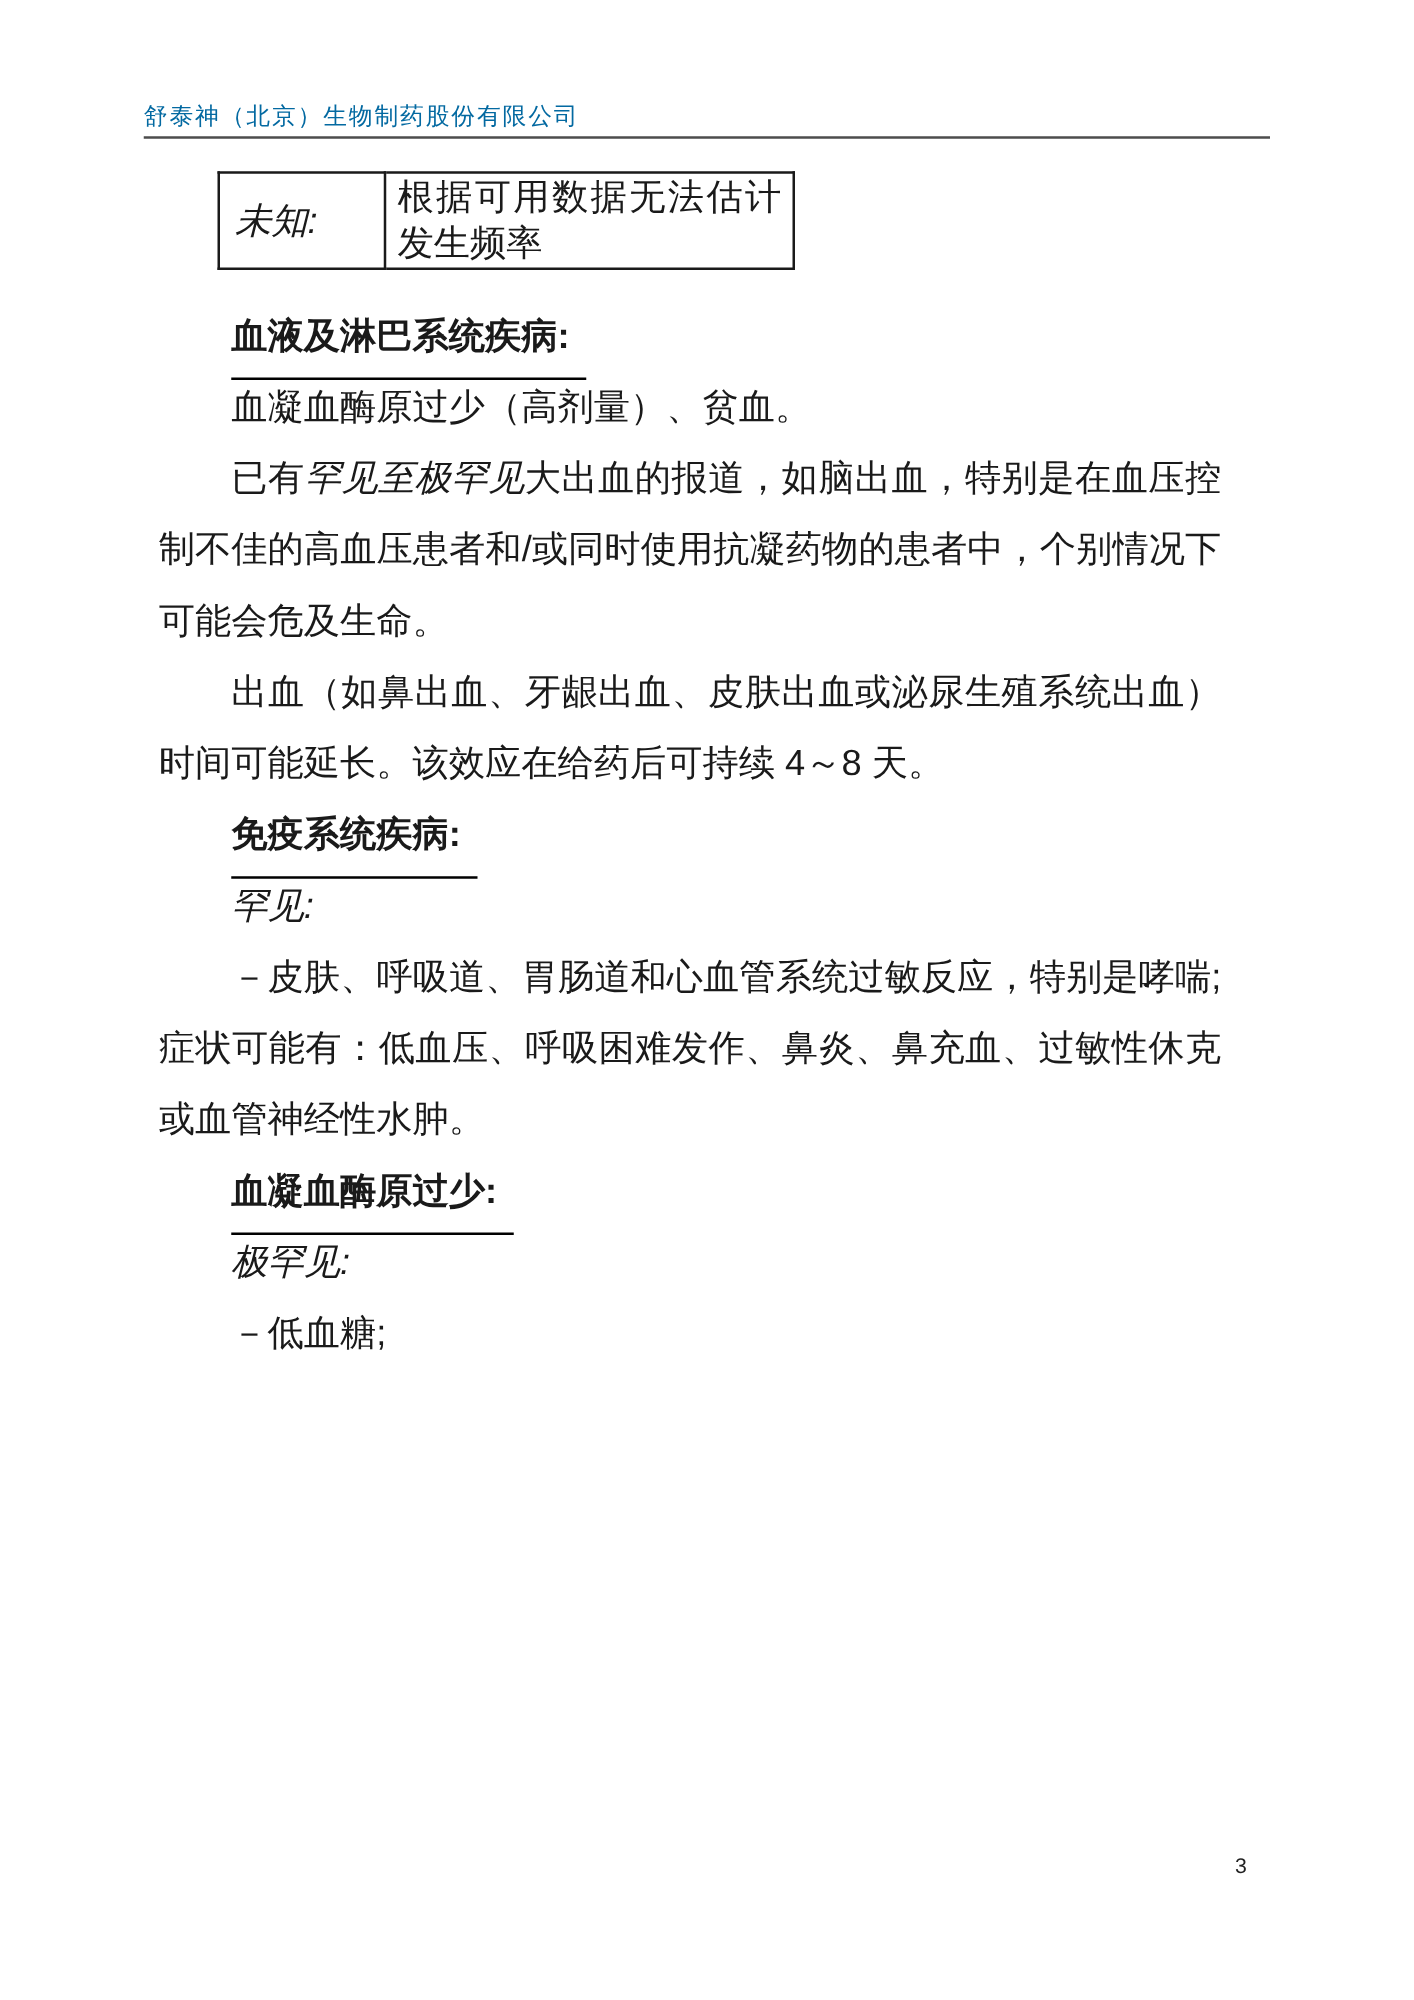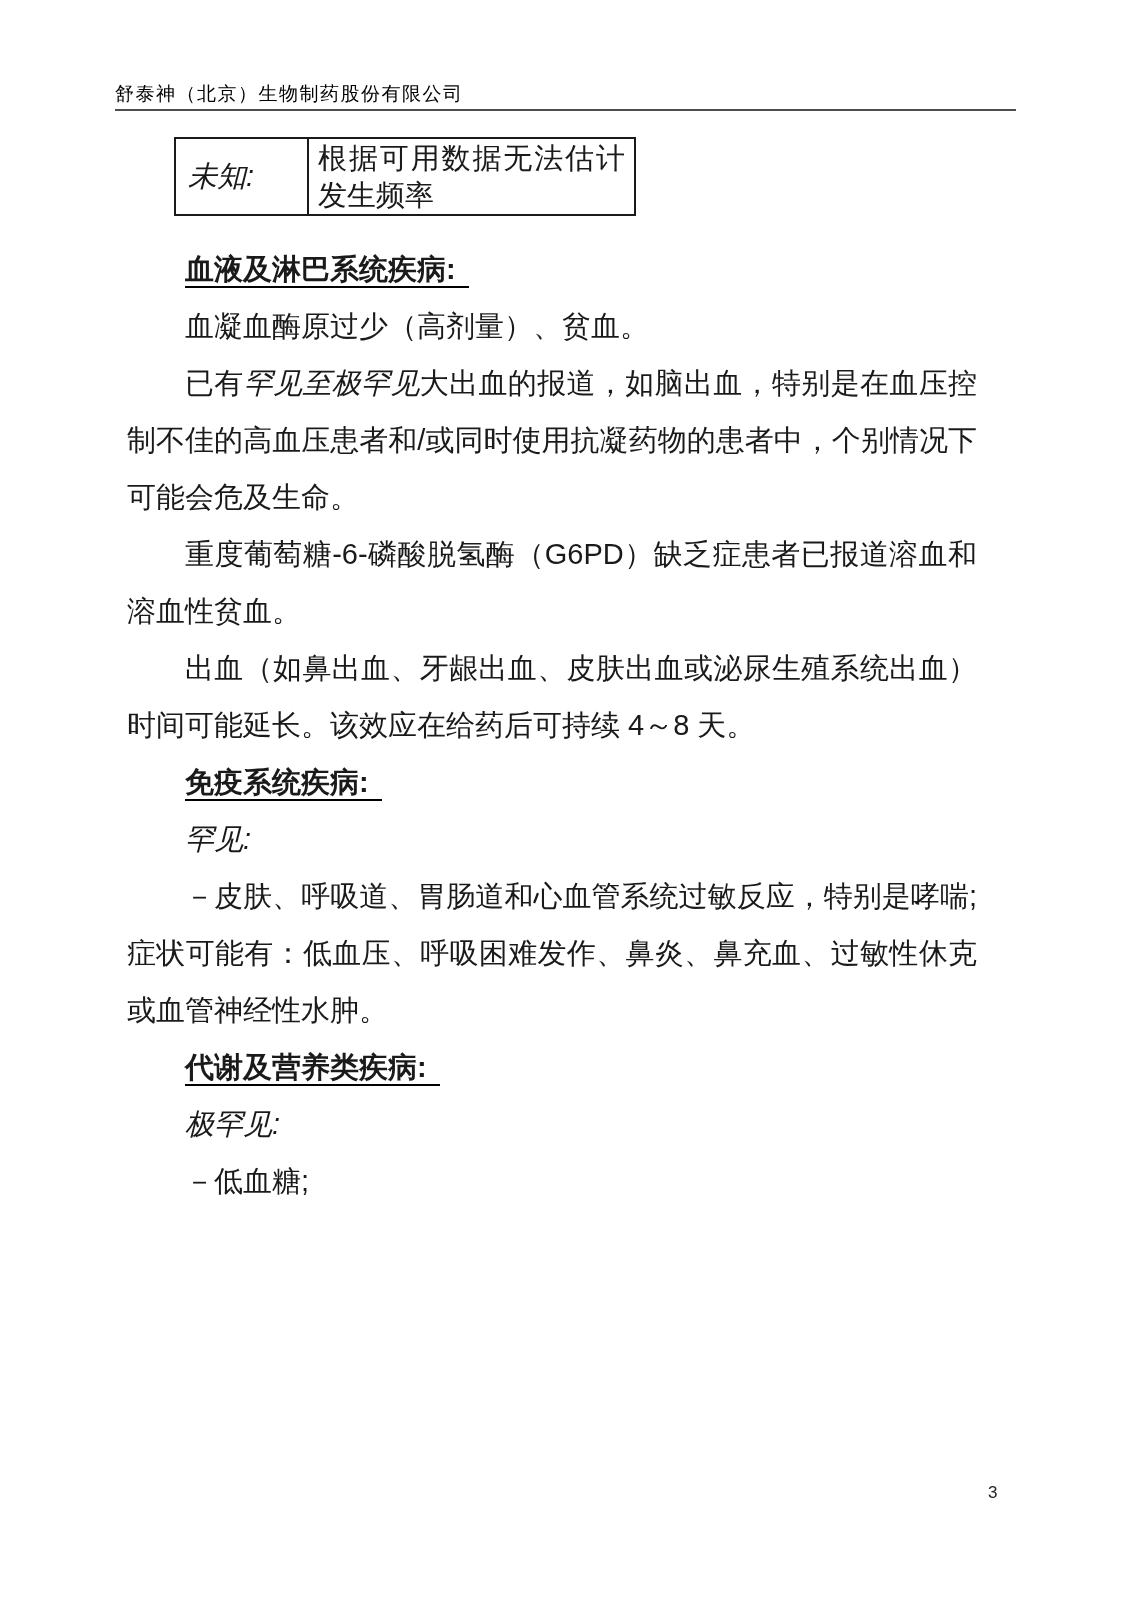--- a/index.html
+++ b/index.html
@@ -7,21 +7,21 @@
     width:1131px;height:1600px;position:relative;background:#ffffff;
     font-family:"Liberation Sans","DejaVu Sans",sans-serif;
     color:#1a1a1a;overflow:hidden;
   }
   .header{
     position:absolute;left:115px;top:82px;width:901px;
     border-bottom:2px solid #4d4d4d;padding-bottom:3px;
   }
   .company{
     font-family:"Liberation Serif","DejaVu Serif",serif;
-    font-size:19px;line-height:24px;letter-spacing:1.5px;color:#000000;
+    font-size:19px;line-height:24px;letter-spacing:1.5px;color:#0369a1;
   }
   table.freq-table{
     position:absolute;left:174px;top:137px;border-collapse:collapse;
   }
   table.freq-table td{
     border:2px solid #1a1a1a;height:71px;vertical-align:middle;
     font-size:29px;color:#1a1a1a;
   }
   td.term{
     width:119px;padding:0 0 0 12px;font-style:italic;border-radius:19px;
@@ -33,21 +33,21 @@
   .content{
     position:absolute;left:127px;top:241px;width:850px;
     font-size:29px;line-height:57px;
   }
   .content p,.content h3{
     margin:0;font-size:29px;line-height:57px;font-weight:normal;
     text-indent:58px;text-align:justify;text-justify:inter-character;
   }
   .content h3{font-weight:bold;}
   .content h3 .hu{
-    border-bottom:2px solid #000;padding-bottom:1px;padding-right:13px;
+    border-bottom:2px solid #000;padding-bottom:17px;padding-right:13px;
   }
   .it{font-style:italic;}
   .page-number{
     position:absolute;left:988px;top:1483px;font-size:17px;color:#222;
     line-height:20px;
   }
 </style>
 </head>
 <body>
 
@@ -61,23 +61,22 @@
         <td class="term">未知:</td>
         <td class="desc">根据可用数据无法估计发生频率</td>
       </tr>
     </tbody>
 </table>
 
 <div class="content">
     <h3><span class="hu">血液及淋巴系统疾病:</span></h3>
     <p><span>血凝血酶原过少（高剂量）、贫血。</span></p>
     <p><span>已有</span><span class="it">罕见至极罕见</span><span>大出血的报道，如脑出血，特别是在血压控制不佳的高血压患者和/或同时使用抗凝药物的患者中，个别情况下可能会危及生命。</span></p>
-    <p><span>重度葡萄糖-6-磷酸脱氢酶（G6PD）缺乏症患者已报道溶血和溶血性贫血。</span></p>
     <p><span>出血（如鼻出血、牙龈出血、皮肤出血或泌尿生殖系统出血）时间可能延长。该效应在给药后可持续 4～8 天。</span></p>
     <h3><span class="hu">免疫系统疾病:</span></h3>
     <p><span class="it">罕见:</span></p>
     <p><span>－皮肤、呼吸道、胃肠道和心血管系统过敏反应，特别是哮喘;症状可能有：低血压、呼吸困难发作、鼻炎、鼻充血、过敏性休克或血管神经性水肿。</span></p>
-    <h3><span class="hu">代谢及营养类疾病:</span></h3>
+    <h3><span class="hu">血凝血酶原过少:</span></h3>
     <p><span class="it">极罕见:</span></p>
     <p><span>－低血糖;</span></p>
   </div>
 
 <div class="page-number">3</div>
 
 </body></html>

